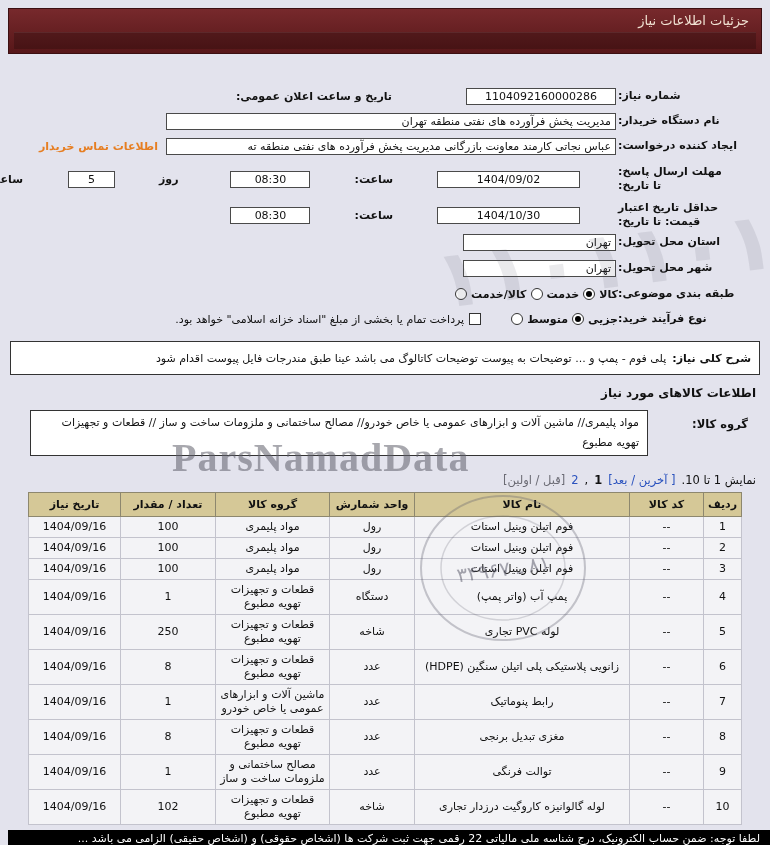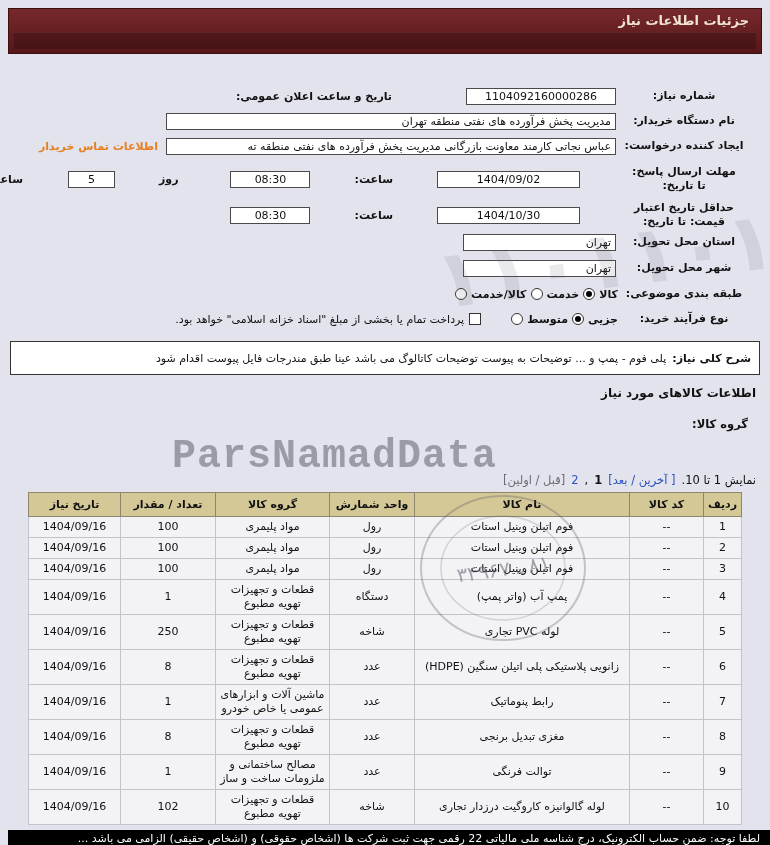--- a/index.html
+++ b/index.html
@@ -7,25 +7,25 @@
   * { box-sizing:border-box; }
   .screen {
     position:relative; width:770px; height:845px; overflow:hidden;
     background:#e3e3ed; font-family:"DejaVu Sans", sans-serif; direction:rtl; color:#111;
   }
   
   .titlebar { position:absolute; left:8px; top:8px; width:754px; height:46px;
     background:linear-gradient(#77292c,#571719); border:1px solid #3c0f12; }
   .tb-strip { position:absolute; left:5px; right:5px; bottom:4px; height:17px;
     background:rgba(0,0,0,.20); border-top:1px solid rgba(255,255,255,.07); }
-  .tb-title { position:absolute; top:4px; right:12px; color:#f1e2d3; font-size:13px; font-weight:bold; }
+  .tb-title { position:absolute; top:4px; right:12px; color:#f1e2d3; font-size:13px; font-weight:normal; }
   
   .frow { position:absolute; right:10px; left:10px; height:20px; display:flex; align-items:center; }
   .frow.tall { height:30px;gap:36px; }
-  .flabel-col { width:142px; flex:none; text-align:center; padding-right:10px;
+  .flabel-col { width:142px; flex:none; text-align:left; padding-right:10px;
     font-weight:bold; font-size:11px; line-height:14px; }
   .ilabel { font-weight:bold; font-size:11px; margin:0 8px 0 6px; white-space:nowrap; }
   .box { background:#fff; border:1px solid #4a4a4a; height:17px; font-size:11px;
     display:flex; align-items:center; padding:0 4px; overflow:hidden; white-space:nowrap; flex:none;
     margin-right:2px; }
   .ctr { justify-content:center; direction:ltr; }
   .w47{width:47px}.w66{width:66px}.w80{width:80px}.w143{width:143px}
   .w150{width:150px}.w153{width:153px}.w178{width:178px}.w450{width:450px}
   .orange { color:#e67e22; font-weight:bold;padding-left:10px; }
   .contact-link { color:#e67e22; font-weight:bold; font-size:11px; margin-right:8px; cursor:pointer; }
@@ -54,21 +54,21 @@
   .goods { position:absolute; top:492px; right:28px; border-collapse:collapse; background:#fff; }
   .goods th { background:#d5c897; border:1px solid #8d876e; font-size:11px; font-weight:bold; padding:5px 2px; }
   .goods td { background:#f3f3f6; border:1px solid #c3c3cd; font-size:11px; padding:3px 4px;
     text-align:center; line-height:14px; }
   .num { direction:ltr; }
   
   .ticker { position:absolute; left:8px; right:0; top:830px; height:20px; background:#000; color:#fff;
     font-size:11px; line-height:16px; padding:1px 10px; white-space:nowrap; overflow:hidden; }
   
   .wm { pointer-events:none; z-index:40; position:absolute; }
-  .wm-brand { top:434px; left:172px; font-family:Liberation Mono, monospace; font-size:40px; font-weight:bold;
+  .wm-brand { top:434px; left:172px; font-family:Liberation Serif, serif; font-size:40px; font-weight:bold;
     color:rgba(96,96,108,.55); letter-spacing:1px; direction:ltr; }
   .wm-callig { top:214px; right:-6px; font-size:80px; font-weight:bold; color:rgba(90,90,105,.13);
     transform:rotate(-7deg); direction:ltr; letter-spacing:-4px; }
   .wm-stamp { top:486px; left:406px; }
 </style>
 </head>
 <body>
 
 <div class="screen">
 
@@ -158,20 +158,21 @@
     <span class="cbtext">پرداخت تمام یا بخشی از مبلغ "اسناد خزانه اسلامی" خواهد بود.</span>
   </div>
 
   <div class="descbox">
     <span class="dlabel">شرح کلی نیاز:</span>
     <span>پلی فوم - پمپ و ... توضیحات به پیوست توضیحات کاتالوگ می باشد عینا طبق مندرجات فایل پیوست اقدام شود</span>
   </div>
 
   <div class="sect">اطلاعات کالاهای مورد نیاز</div>
   <div class="grouplabel">گروه کالا:</div>
+  <div class="groupbox">مواد پلیمری// ماشین آلات و ابزارهای عمومی یا خاص خودرو// مصالح ساختمانی و ملزومات ساخت و ساز // قطعات و تجهیزات تهویه مطبوع</div>
 
   <div class="pager">
     <span>نمایش 1 تا 10.</span>
     <span class="pg-link">[ آخرین / بعد]</span>
     <span class="pg-current">1</span>
     <span>,</span>
     <span class="pg-link">2</span>
     <span class="pg-prev">[قبل / اولین]</span>
   </div>
 

